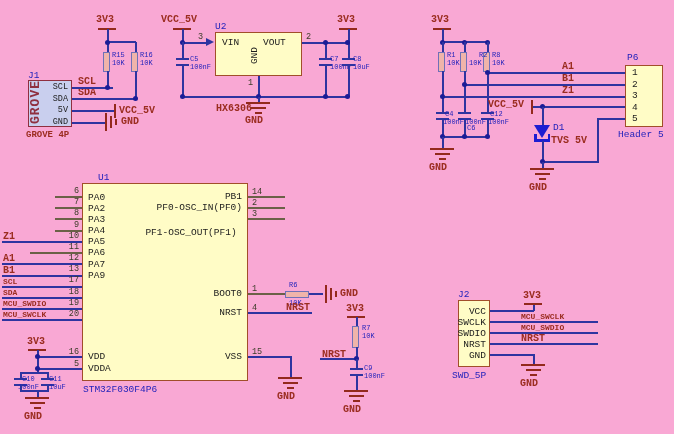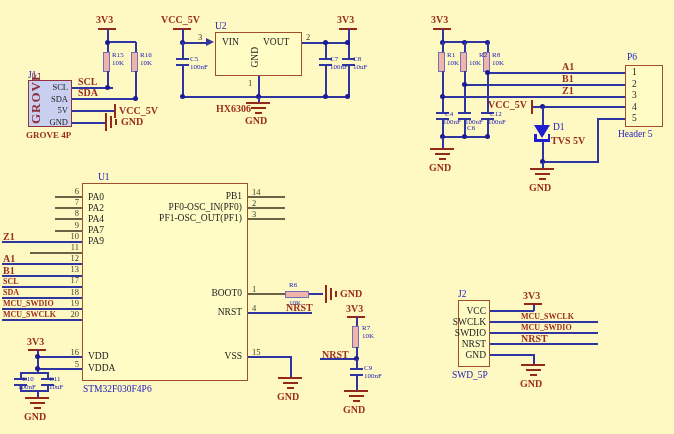--- a/index.html
+++ b/index.html
@@ -1,17 +1,17 @@
 <!DOCTYPE html>
 <html><head>
 <meta charset="utf-8">
 <style>
   html,body{margin:0;padding:0}
-  #c{position:relative;width:674px;height:434px;background:#fef9c3;overflow:hidden;
-     font-family:Liberation Serif, serif}
+  #c{position:relative;width:674px;height:434px;background:#f9a8d4;overflow:hidden;
+     font-family:Liberation Mono, monospace}
   .wh{position:absolute;height:1.6px;background:#2e34a0}
   .wv{position:absolute;width:1.6px;background:#2e34a0}
   .sh{position:absolute;height:1.6px;background:#6b6147}
   .dot{position:absolute;width:5px;height:5px;border-radius:50%;background:#1c1c96}
   .body{position:absolute;background:#fffcc6;border:1.4px solid #a14e2a;box-sizing:border-box}
   .jbody{position:absolute;background:#c9cfee;border:1.4px solid #8f2f3f;box-sizing:border-box}
   .net{position:absolute;color:#9b2d20;font-weight:bold;font-size:10px;line-height:10px;white-space:nowrap}
   .nsm{font-size:8px;line-height:8px}
   .ref{position:absolute;color:#2323bb;font-size:9.5px;line-height:9.5px;white-space:nowrap}
   .val{position:absolute;color:#2323bb;font-size:7px;line-height:7px;white-space:nowrap}
@@ -277,34 +277,37 @@
       <span>12</span>
       <span>13</span>
       <span>17</span>
       <span>18</span>
       <span>19</span>
       <span>20</span>
     </div>
   <div class="rows r11 pin" style="left:88px;top:191.5px;width:110px;position:absolute">
       <span>PA0</span>
       <span>PA2</span>
+      <span>PA3</span>
       <span>PA4</span>
+      <span>PA5</span>
+      <span>PA6</span>
       <span>PA7</span>
       <span>PA9</span>
     </div>
 
   <div class="sh" style="left:248px;top:196px;width:37px"></div>
   <div class="sh" style="left:248px;top:207px;width:37px"></div>
   <div class="sh" style="left:248px;top:218px;width:37px"></div>
   <span class="num" style="left:252px;top:188px">14</span>
   <span class="num" style="left:252px;top:199px">2</span>
   <span class="num" style="left:252px;top:210px">3</span>
   <span class="pin tr" style="left:140px;top:192px;width:102px;text-align:right">PB1</span>
   <span class="pin tr" style="left:140px;top:203px;width:102px;text-align:right">PF0-OSC_IN(PF0)</span>
-  <span class="pin tr" style="left:140px;top:214px;width:102px;text-align:right">PF1-OSC_OUT(PF1)</span>
+  <span class="pin tr" style="left:140px;top:228px;width:102px;text-align:center">PF1-OSC_OUT(PF1)</span>
 
   <span class="pin" style="left:200px;top:289px;width:42px;text-align:right">BOOT0</span>
   <span class="num" style="left:252px;top:285px">1</span>
   <div class="sh" style="left:248px;top:293px;width:37px"></div>
   <div class="resh" style="left:285px;top:290.5px"></div>
   <span class="val" style="left:289px;top:282px">R6</span>
   <span class="val" style="left:289px;top:300px">10K</span>
   <div class="wh" style="left:309px;top:293px;width:14px"></div>
   <div class="gsymr" style="left:325px;top:285px">
       <i></i>

